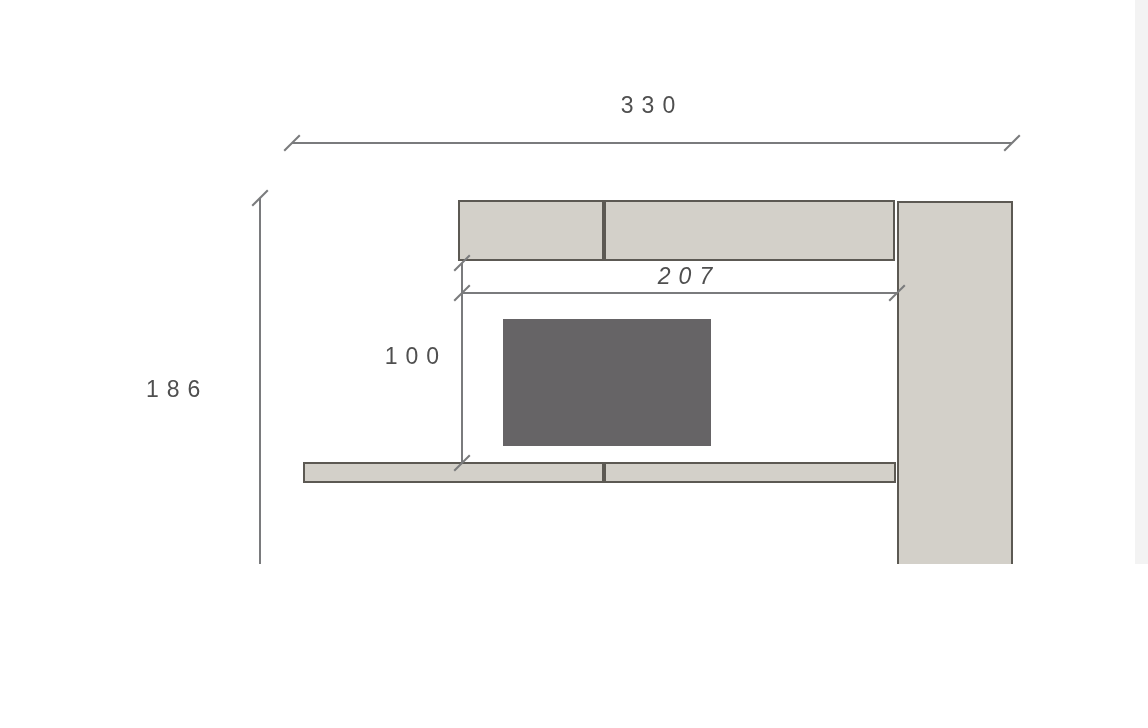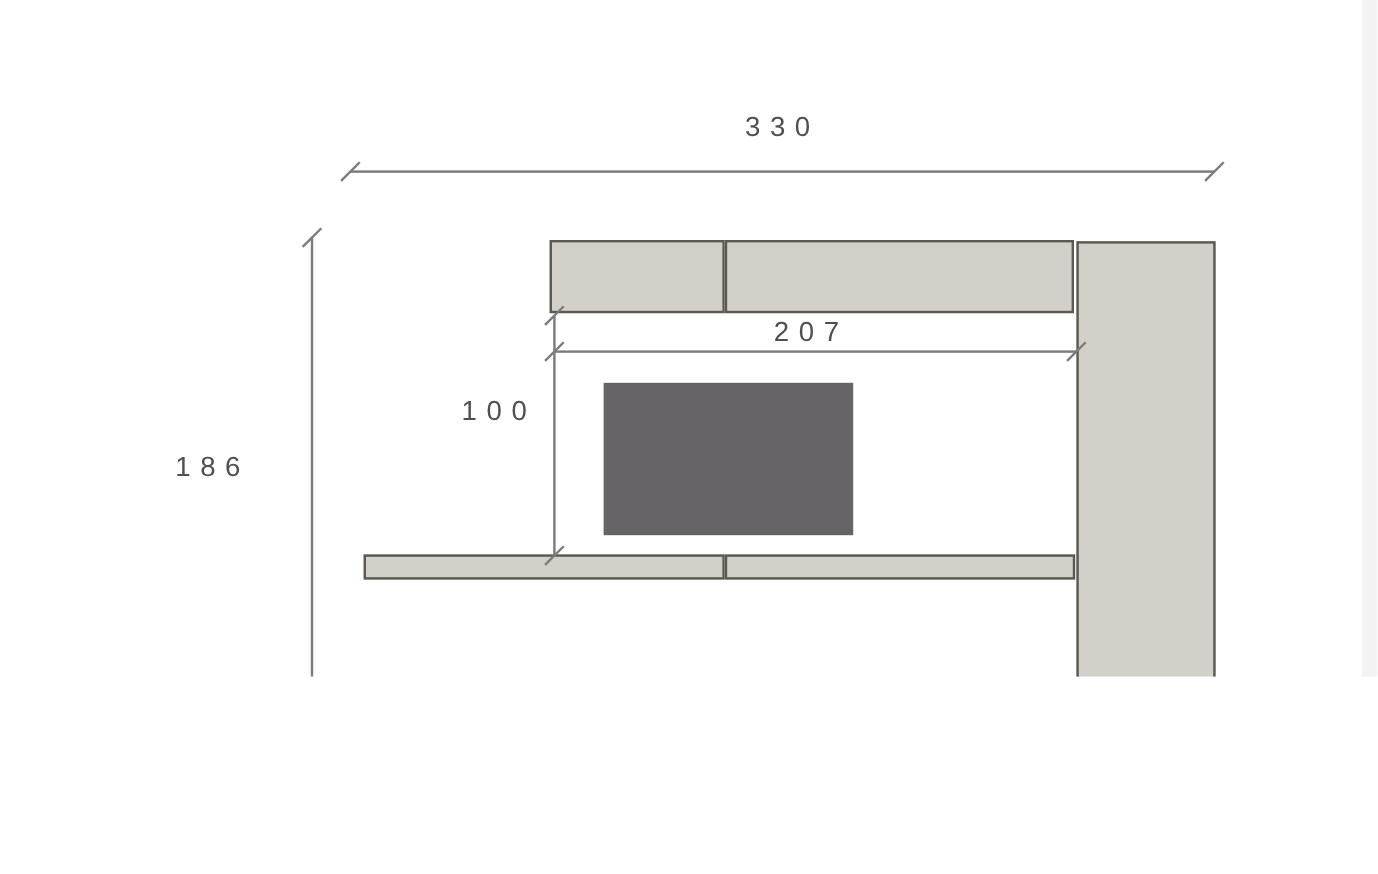--- a/index.html
+++ b/index.html
@@ -57,22 +57,22 @@
   .dim-label {
     position: absolute;
     font-size: 23px;
     font-weight: 300;
     letter-spacing: 8px;
     color: var(--label-text, #4f4f4f);
     white-space: nowrap;
   }
   .lbl-330 { left: 572px; top: 92px;  width: 160px; text-align: center; }
   .lbl-186 { left: 146px; top: 376px; width: 100px; text-align: left; }
-  .lbl-207 { left: 596px; top: 263px; width: 160px; text-align: center; }
-  .lbl-100 { left: 347px; top: 329px; width: 100px; text-align: right; }
+  .lbl-207 { left: 609px; top: 263px; width: 160px; text-align: center; font-style: italic; }
+  .lbl-100 { left: 347px; top: 343px; width: 100px; text-align: right; }
   
   .right-strip {
     position: absolute;
     right: 0; top: 0; width: 13px; height: 728px;
     background: var(--right-strip, #f3f3f3);
   }
 </style>
 </head>
 <body>
 

